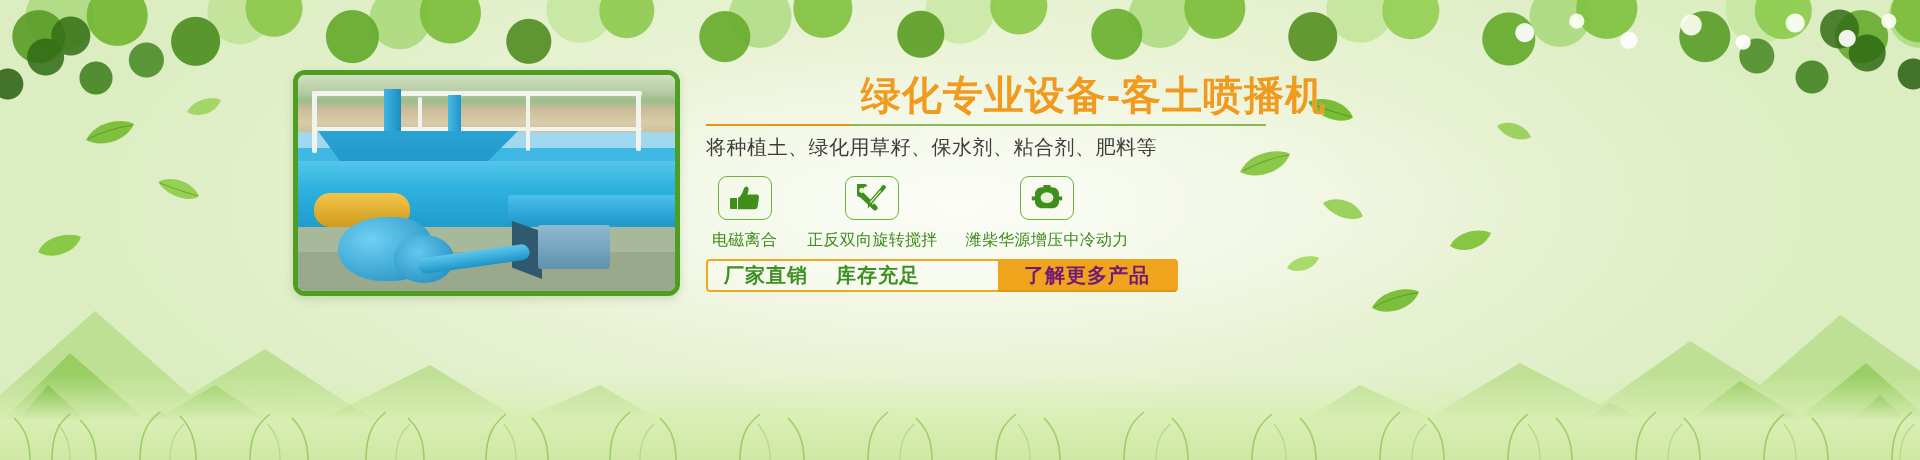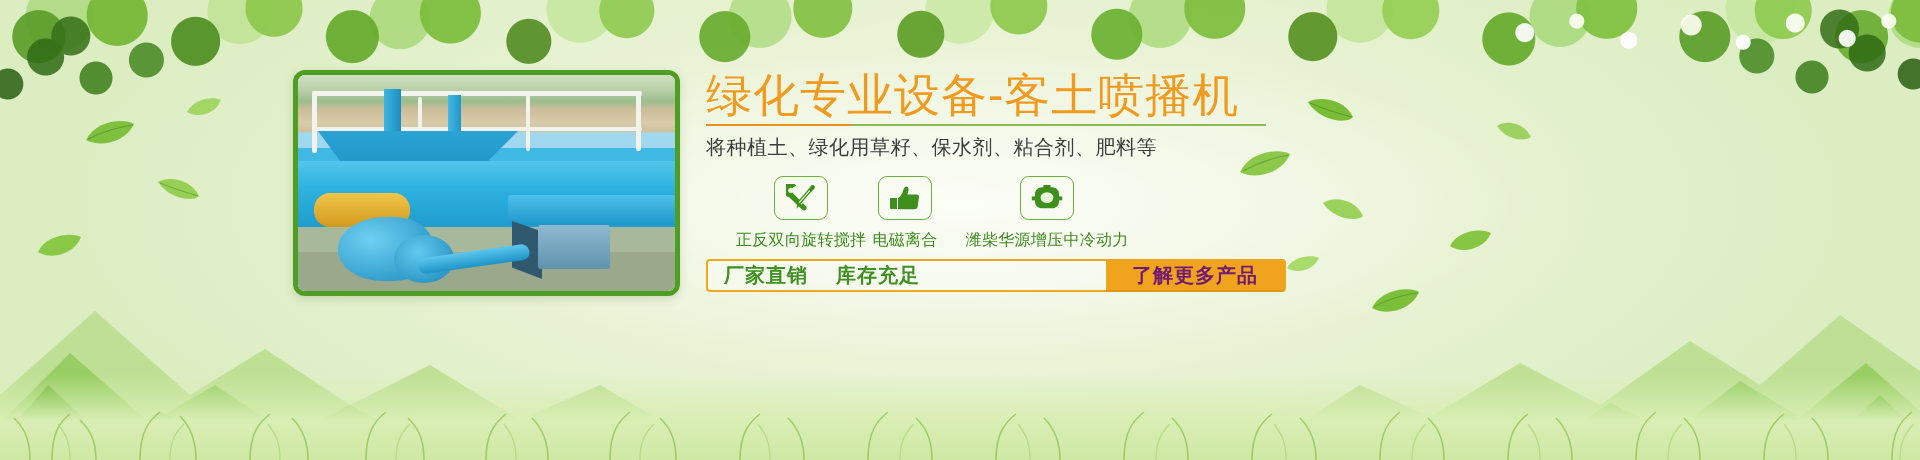--- a/index.html
+++ b/index.html
@@ -196,23 +196,24 @@
     clip-path:polygon(0 0,100% 18%,100% 100%,0 80%);
   }
   .rail{
     position:absolute; background:#f3f3ee; border-radius:2px;
   }
 
   
   .content{ position:absolute; left:706px; top:72px; width:620px; }
 
   .title{
-    font-size:46px; line-height:46px; font-weight:normal;
+    font-size:40px; line-height:46px; font-weight:bold;
     color:#f09a1e; letter-spacing:1px; white-space:nowrap;
     text-shadow:0 1px 0 rgba(255,255,255,.55);
+    text-align:right;
   }
   .divider{ margin-top:6px; height:2px; width:560px; position:relative; }
   .divider .seg-o{ position:absolute; left:0; top:0; width:145px; height:2px; background:#e8911b; }
   .divider .seg-g{ position:absolute; left:145px; top:0; right:0; height:2px; background:#88bb55; }
 
   .subtitle{
     margin-top:8px;
     font-size:20px; line-height:26px; color:#3c3c3c;
     letter-spacing:.5px; white-space:nowrap;
   }
@@ -230,21 +231,21 @@
     margin-top:10px; font-size:16px; color:#3d8b1e; white-space:nowrap;
     letter-spacing:.3px;
   }
   .f1{ margin-left:6px; }
   .f2{ margin-left:30px; }
   .f3{ margin-left:28px; }
 
   
   .cta{
     position:absolute; left:706px; top:259px;
-    width:580px; height:33px;
+    width:472px; height:33px;
     border:2px solid #eda81f; border-radius:4px;
     background:rgba(255,255,255,.25);
     display:flex; align-items:center;
   }
   .cta-texts{ display:flex; align-items:center; padding-left:16px; flex:1; }
   .cta-a,.cta-b{
     font-size:20px; font-weight:bold; color:#3f8f22; letter-spacing:1px;
     white-space:nowrap;
   }
   .cta-b{ margin-left:28px; }
@@ -414,40 +415,40 @@
 
     <div class="divider">
       <span class="seg-o"></span>
       <span class="seg-g"></span>
     </div>
 
     <div class="subtitle">将种植土、绿化用草籽、保水剂、粘合剂、肥料等</div>
 
     <div class="features">
 
+      <div class="feature f1">
+        <div class="box">
+          <svg width="30" height="26" viewBox="0 0 30 26">
+            <path d="M1,13 h6 v11 h-6 a1,1 0 0 1 -1,-1 v-9 a1,1 0 0 1 1,-1 Z" fill="#3f8f1d"></path>
+            <path d="M8,13 C10,12 12,9 13,6 C13.6,3.6 14.6,1.2 16.4,1.4 C18.4,1.6 19,3.6 18.4,6 C18.1,7.3 17.6,8.6 17.2,9.6 L26.6,9.6 C28.1,9.6 29.2,10.7 29,12.1 L27.7,21.4 C27.5,23 26.2,24.2 24.6,24.2 L8,24.2 Z" fill="#3f8f1d"></path>
+          </svg>
+        </div>
+        <div class="flabel">电磁离合</div>
+      </div>
+
       <div class="feature f2">
         <div class="box">
           <svg width="30" height="28" viewBox="0 0 30 28">
             <path d="M10.6,2.2 A7.4,7.4 0 1 0 3.4,13.4 L3.4,13.4 L16,25.6 A2.6,2.6 0 0 0 19.8,21.9 L7.8,9.9 A4.2,4.2 0 0 1 10.6,2.2 Z" fill="#3f8f1d"></path>
             <circle cx="4.8" cy="6.3" r="2.6" fill="#eaf3d8"></circle>
             <path d="M27.6,1.2 A2.4,2.4 0 0 1 28.4,4.6 L15.4,19.3 L10.6,24.8 L11.4,17.9 L24.3,3.1 A2.4,2.4 0 0 1 27.6,1.2 Z" fill="#3f8f1d"></path>
             <path d="M13.2,18.6 L23.7,6.6 M15.1,20.3 L25.5,8.4" stroke="#eaf3d8" stroke-width="1.2"></path>
           </svg>
         </div>
         <div class="flabel">正反双向旋转搅拌</div>
-      </div>
-
-      <div class="feature f1">
-        <div class="box">
-          <svg width="30" height="26" viewBox="0 0 30 26">
-            <path d="M1,13 h6 v11 h-6 a1,1 0 0 1 -1,-1 v-9 a1,1 0 0 1 1,-1 Z" fill="#3f8f1d"></path>
-            <path d="M8,13 C10,12 12,9 13,6 C13.6,3.6 14.6,1.2 16.4,1.4 C18.4,1.6 19,3.6 18.4,6 C18.1,7.3 17.6,8.6 17.2,9.6 L26.6,9.6 C28.1,9.6 29.2,10.7 29,12.1 L27.7,21.4 C27.5,23 26.2,24.2 24.6,24.2 L8,24.2 Z" fill="#3f8f1d"></path>
-          </svg>
-        </div>
-        <div class="flabel">电磁离合</div>
       </div>
 
       <div class="feature f3">
         <div class="box">
           <svg width="32" height="27" viewBox="0 0 32 27">
             <path d="M4,9 C4,5 7,2.2 11.2,2.2 L21,2.2 C25,2.2 28,5 28,9 L28,16.4 C28,20.4 25,23.2 21,23.2 L11.2,23.2 C7,23.2 4,20.4 4,16.4 Z" fill="#3f8f1d"></path>
             <path d="M12.4,0 L19.6,0 L19.6,4 L12.4,4 Z" fill="#3f8f1d"></path>
             <path d="M0.8,11.4 L4.6,11.4 L4.6,15.4 L0.8,15.4 Z" fill="#3f8f1d"></path>
             <path d="M27.4,11.4 L31.2,11.4 L31.2,15.4 L27.4,15.4 Z" fill="#3f8f1d"></path>
             <ellipse cx="16" cy="12.6" rx="6.4" ry="5.4" fill="#eaf3d8"></ellipse>

